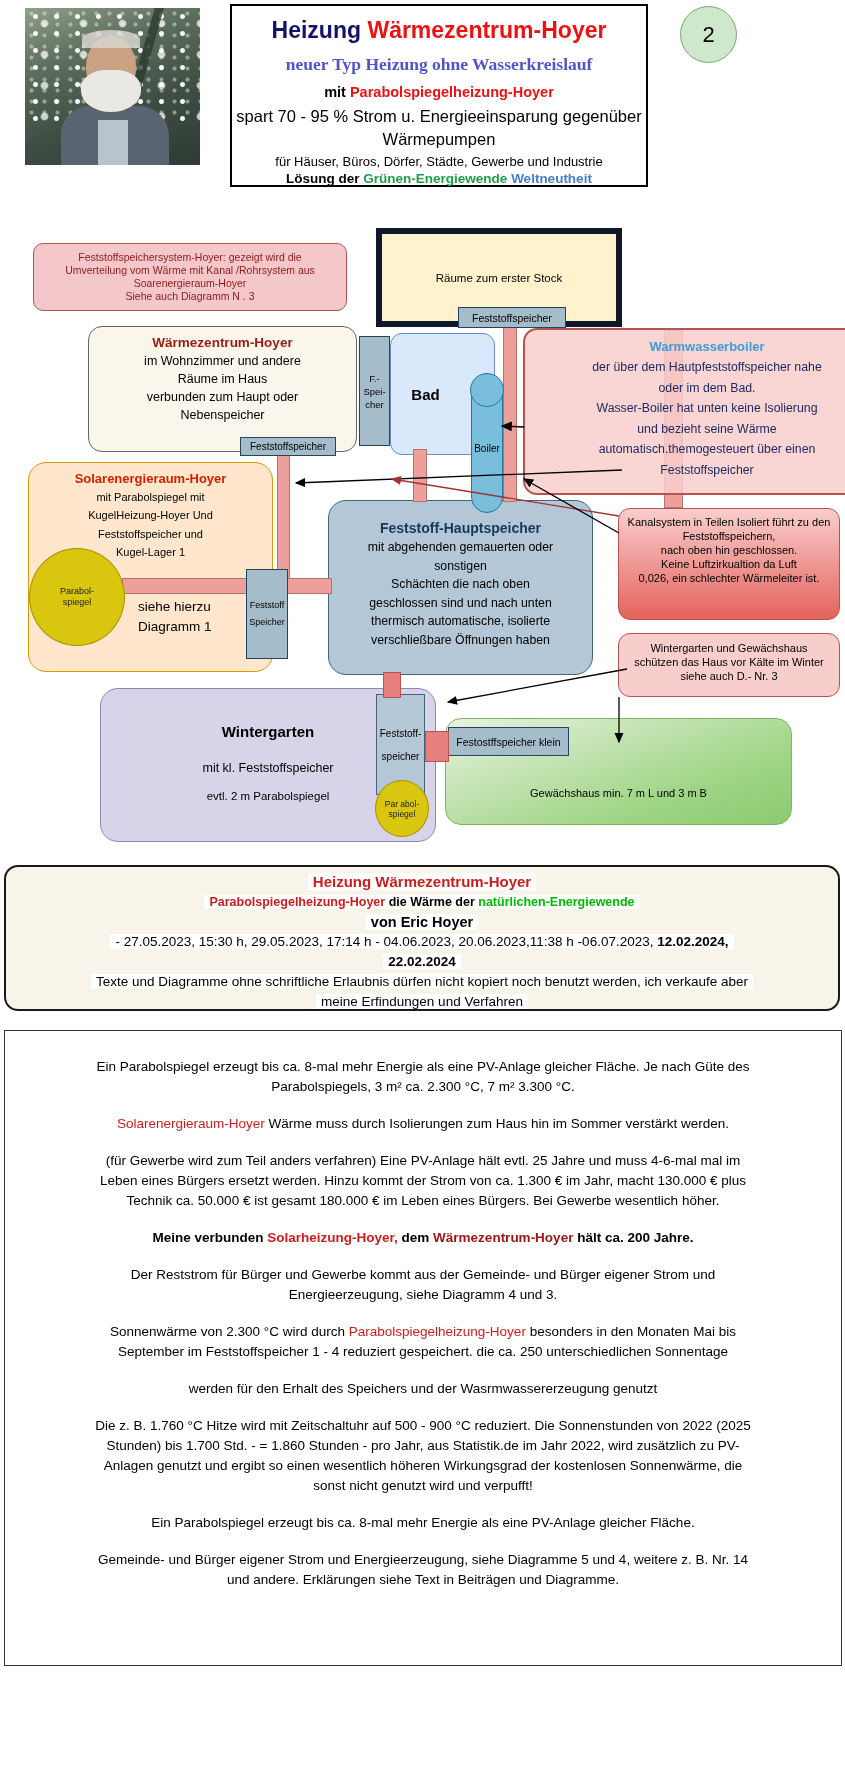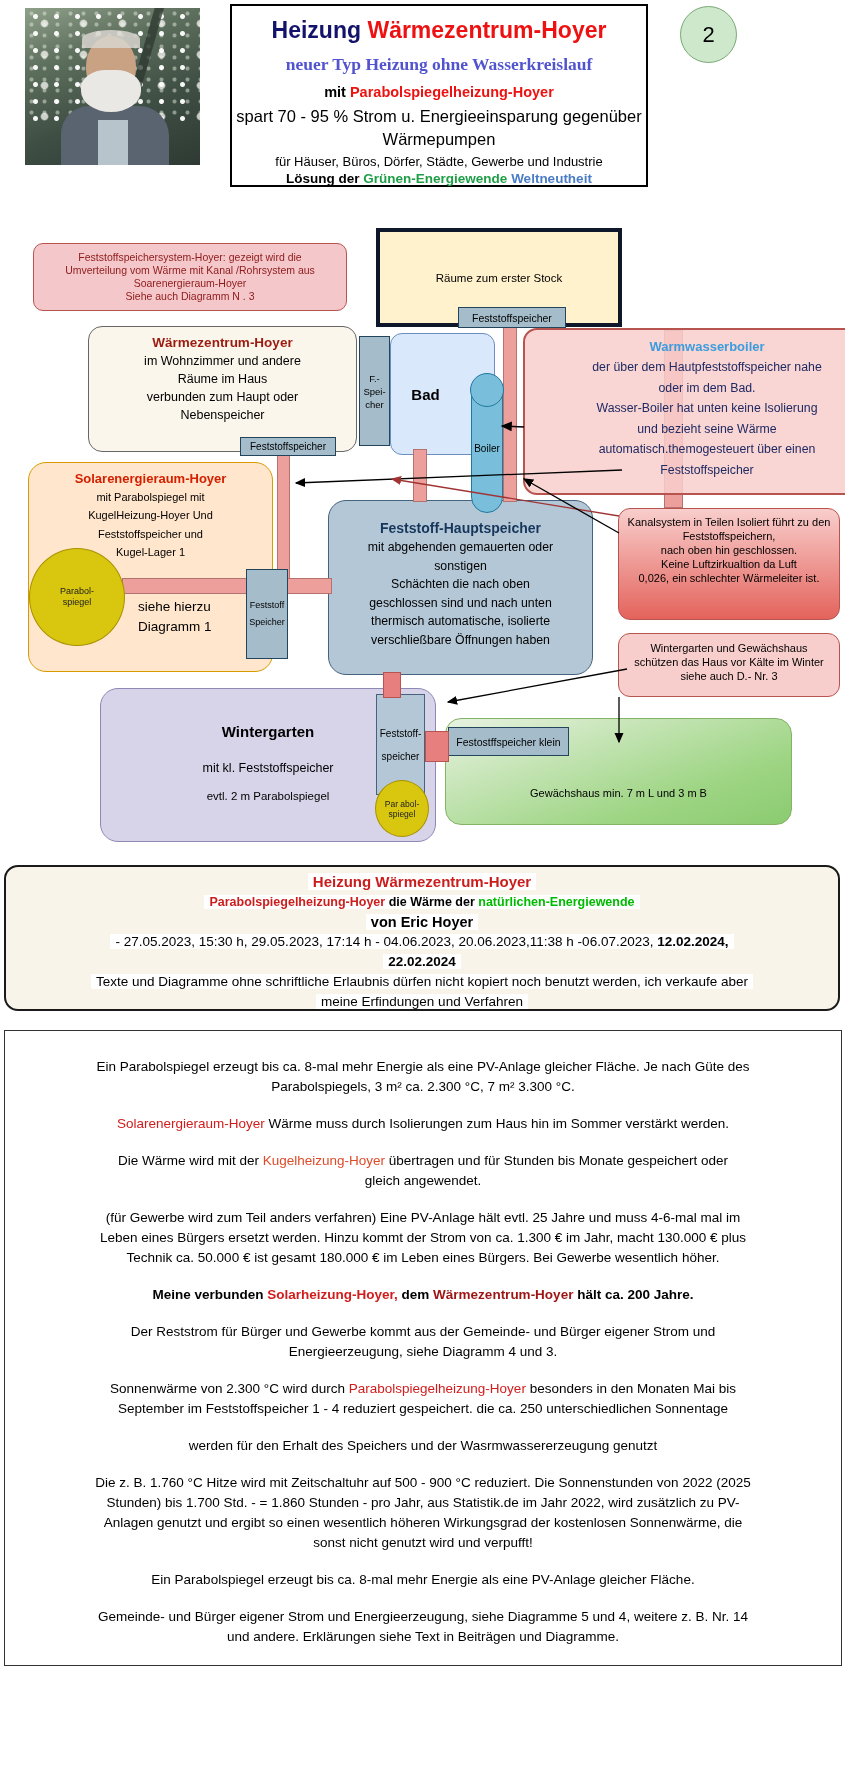--- a/index.html
+++ b/index.html
@@ -35,21 +35,21 @@
   .h-sub{margin-top:10px;font-size:17.5px;font-weight:bold;color:#5153cf;line-height:22px;font-family:Liberation Serif, serif;}
   .h-mit{margin-top:8px;font-size:14.5px;font-weight:bold;line-height:18px;}
   .h-spart{margin-top:4px;font-size:16.5px;line-height:23px;}
   .h-fuer{margin-top:2px;font-size:13px;line-height:17px;}
   .h-loes{font-size:13.5px;font-weight:bold;line-height:17px;}
   .t-green{color:#1e9e46;} .t-blue{color:#4a7cc7;font-weight:bold;}
   .badge{background:#cde8cb;border:1.5px solid #7aa874;border-radius:50%;font-size:22px;z-index:2;}
 
   .note-pink{background:#f4c7ca;border:1px solid #b85450;border-radius:10px;color:#8e1a1a;
              font-size:10.5px;line-height:13.2px;z-index:2;}
-  .ybox{background:#fff2cc;border:4px solid #0f172a;font-size:11.5px;z-index:2;}
+  .ybox{background:#fff2cc;border:6px solid #0f172a;font-size:11.5px;z-index:2;}
   .wzbox{background:#faf6ec;border:1.5px solid #666;border-radius:14px;z-index:2;padding-top:7px;}
   .wz-title{font-size:13.5px;font-weight:bold;color:#9c1b10;line-height:18px;}
   .wz-body{font-size:12.5px;line-height:18px;}
   .badbox{background:#dae8fc;border:1px solid #6c8ebf;border-radius:12px;z-index:2;
           font-size:15px;font-weight:bold;padding-right:34px;}
   .boiler{background:#79bedb;border:1px solid #20799f;z-index:4;}
   .wwbbox{background:rgba(248,206,204,.86);border:2px solid #b85450;border-radius:14px;z-index:2;padding-top:7px;}
   .wwb-title{font-size:13px;font-weight:bold;color:#3b9ddd;line-height:20px;}
   .wwb-body{font-size:12.3px;line-height:20.6px;color:#1f2a63;}
   .solbox{background:#ffe6cc;border:1.5px solid #d79b00;border-radius:18px;z-index:2;padding-top:6px;}
@@ -239,22 +239,20 @@
     <div class="cpy-line c4"><span><span>- 27.05.2023, 15:30 h, 29.05.2023, 17:14 h - 04.06.2023, 20.06.2023,11:38 h -06.07.2023, </span><b>12.02.2024,</b></span></div>
     <div class="cpy-line c5"><span>22.02.2024</span></div>
     <div class="cpy-line c6"><span>Texte und Diagramme ohne schriftliche Erlaubnis dürfen nicht kopiert noch benutzt werden, ich verkaufe aber</span></div>
     <div class="cpy-line c6"><span>meine Erfindungen und Verfahren</span></div>
   </div>
 
   <div class="a txtbox" style="left:4px;top:1030px;width:838px;height:636px;">
     <p>Ein Parabolspiegel erzeugt bis ca. 8-mal mehr Energie als eine PV-Anlage gleicher Fläche. Je nach Güte des
 Parabolspiegels, 3  m² ca. 2.300 °C, 7 m² 3.300 °C.</p>
     <p><span class="t-red">Solarenergieraum-Hoyer</span><span> Wärme muss durch Isolierungen zum Haus hin im Sommer verstärkt werden.</span></p>
-    <p><span>Die Wärme wird mit der </span><span class="t-ored">Kugelheizung-Hoyer</span><span> übertragen und für Stunden bis Monate gespeichert oder
-gleich angewendet.</span></p>
     <p>(für Gewerbe wird zum Teil anders verfahren) Eine PV-Anlage hält evtl. 25 Jahre und muss 4-6-mal mal im
 Leben eines Bürgers ersetzt werden. Hinzu kommt der Strom von ca. 1.300 € im Jahr, macht 130.000 € plus
 Technik ca. 50.000 € ist gesamt 180.000 € im Leben eines Bürgers. Bei Gewerbe wesentlich höher.</p>
     <p class="b"><span>Meine verbunden </span><span class="t-red">Solarheizung-Hoyer,</span><span> dem </span><span class="t-dred">Wärmezentrum-Hoyer</span><span> hält ca. 200 Jahre.</span></p>
     <p>Der Reststrom für Bürger und Gewerbe kommt  aus der Gemeinde- und Bürger eigener Strom und
 Energieerzeugung, siehe Diagramm  4  und 3.</p>
     <p><span>Sonnenwärme von 2.300 °C  wird durch </span><span class="t-red">Parabolspiegelheizung-Hoyer</span><span> besonders in den Monaten Mai bis
 September im  Feststoffspeicher 1 - 4 reduziert gespeichert. die ca. 250 unterschiedlichen Sonnentage</span></p>
     <p>werden für den Erhalt des Speichers und der Wasrmwassererzeugung genutzt</p>
     <p>Die z. B. 1.760 °C Hitze wird mit Zeitschaltuhr auf 500 - 900 °C reduziert. Die Sonnenstunden von 2022 (2025

